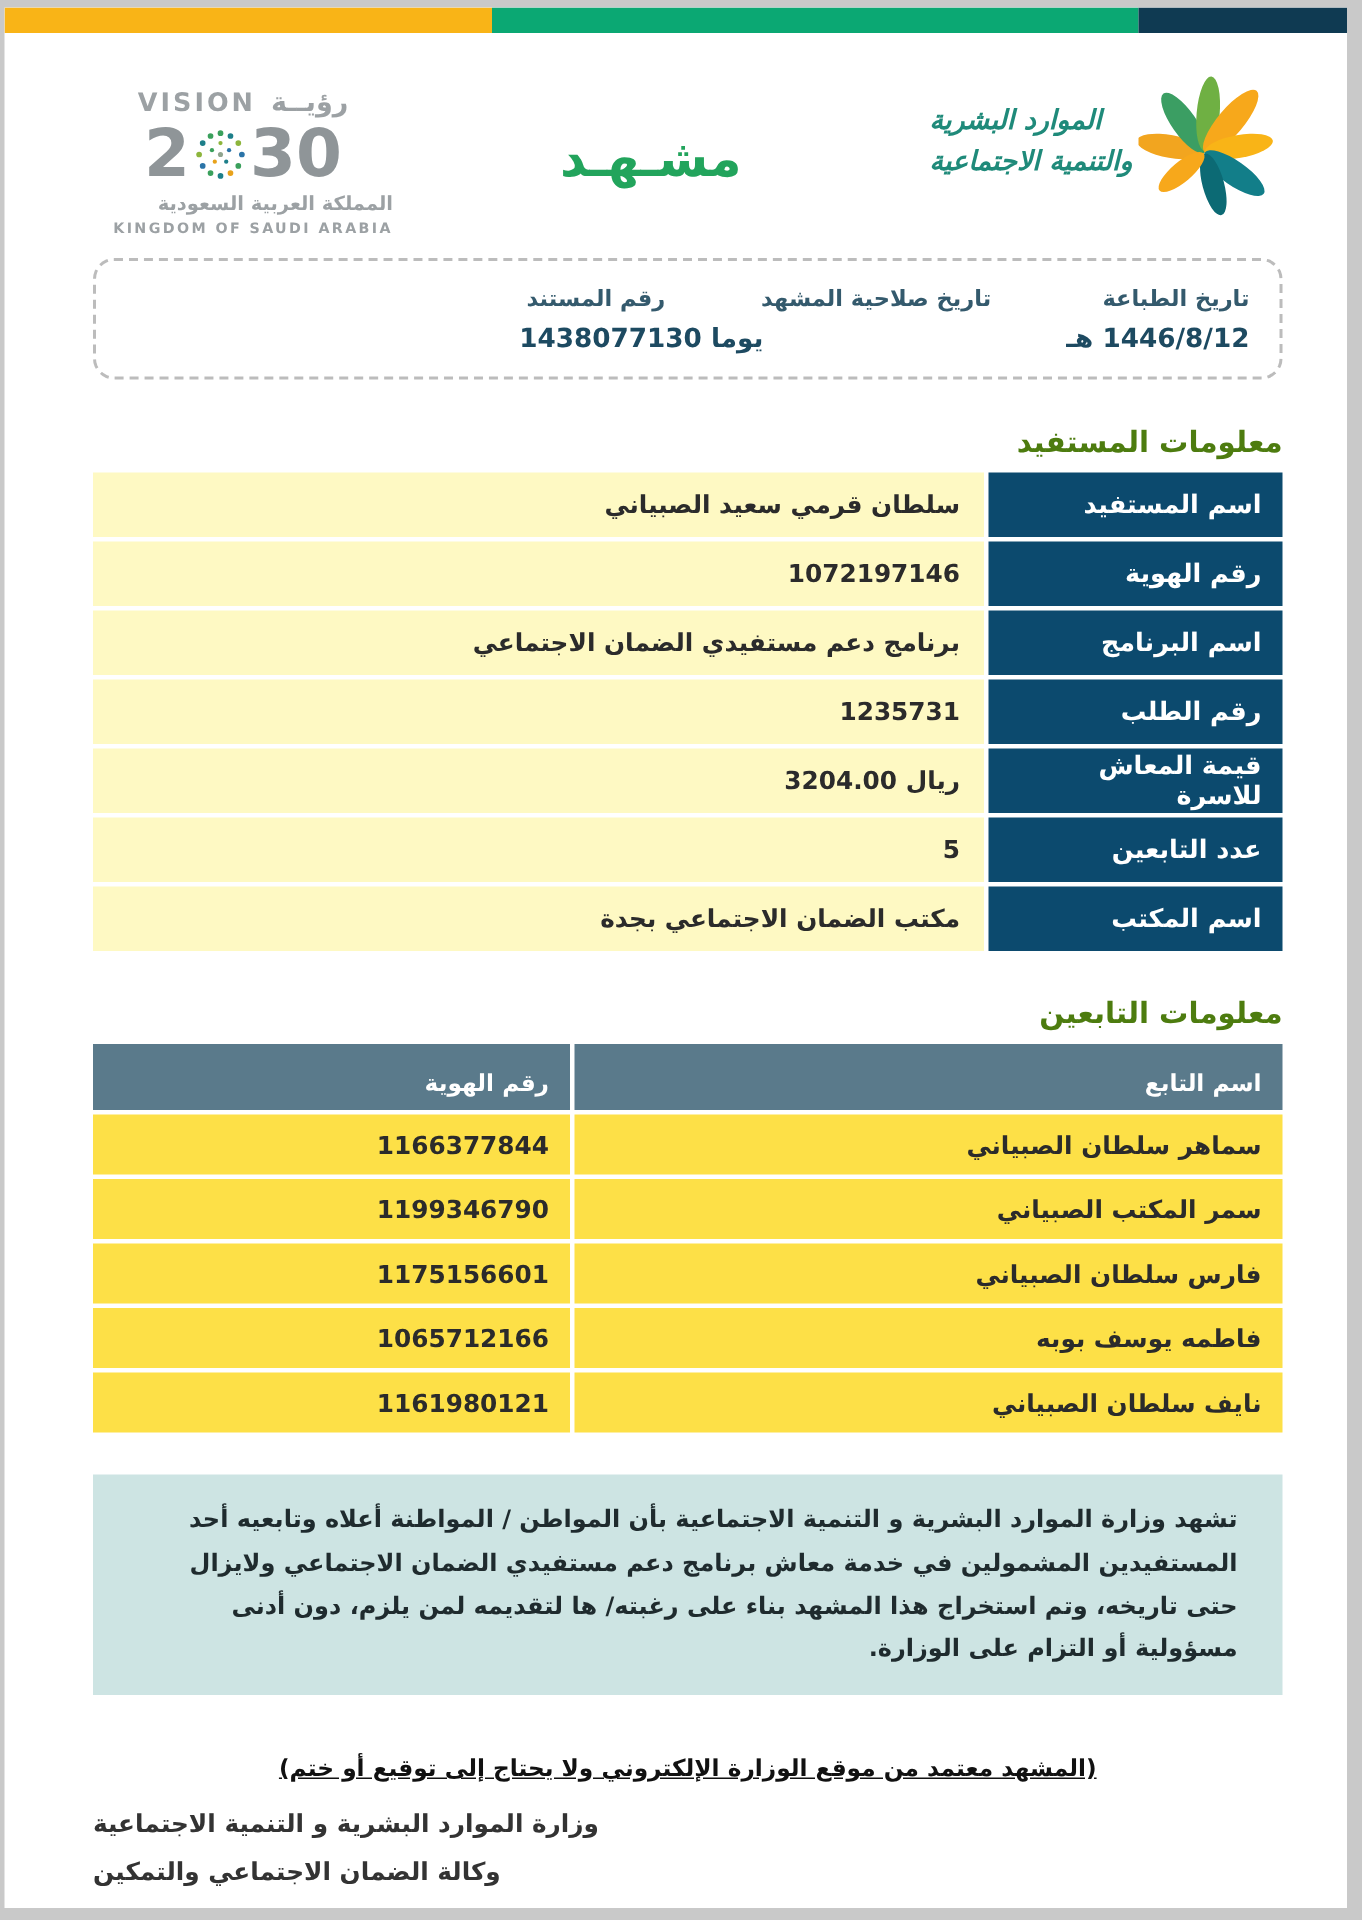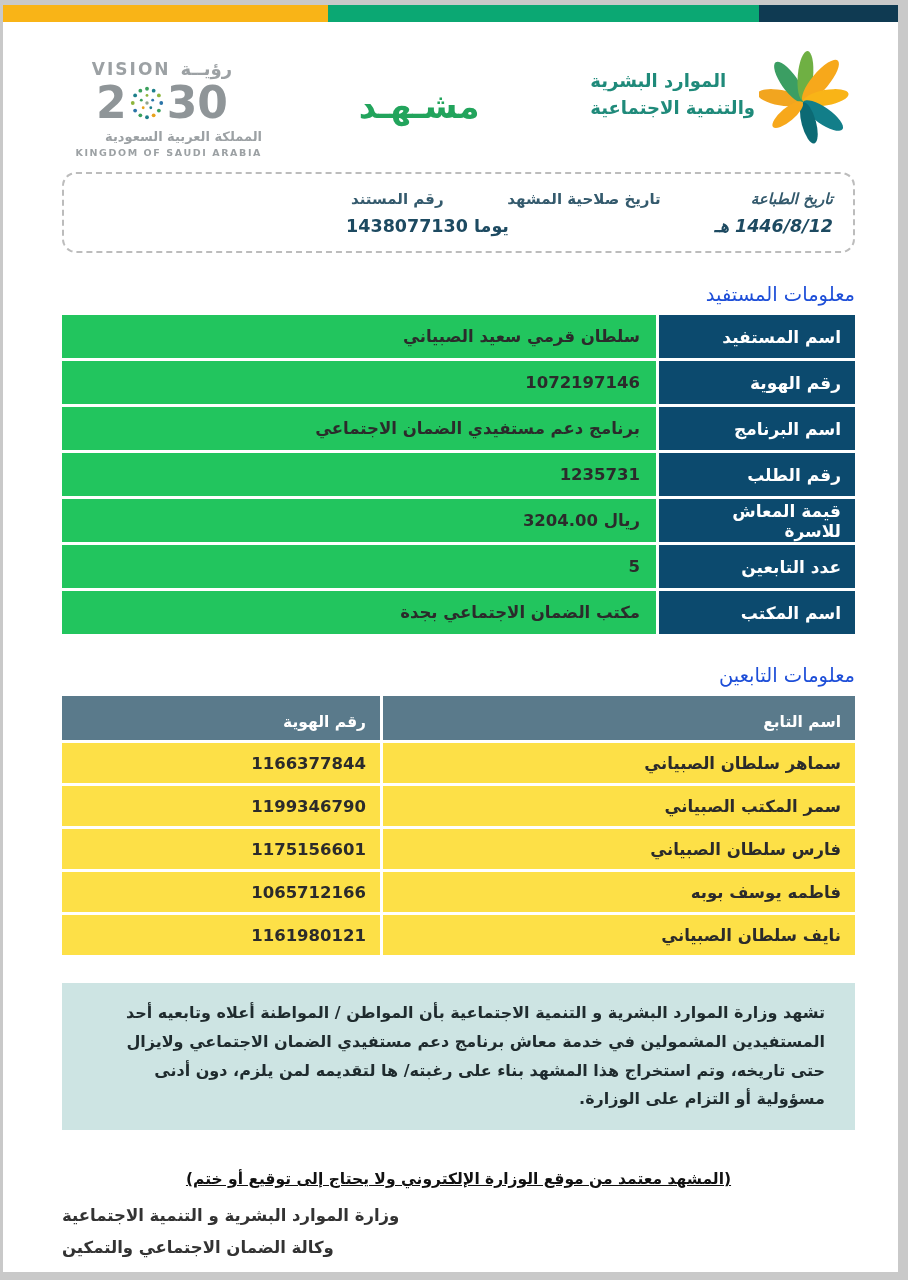--- a/index.html
+++ b/index.html
@@ -19,52 +19,52 @@
   .topbar .seg-green{width:48.2%;background:#0BA873;}
   .topbar .seg-navy{flex:1;background:#0F3A52;}
 
   .content{direction:rtl;padding:0 43px 0 59px;}
 
   
   .header{display:flex;justify-content:space-between;align-items:flex-start;margin-top:22px;}
   .ministry{display:flex;align-items:center;}
   .ministry svg{width:96px;height:100px;}
   .ministry-text{margin-right:4px;margin-left:14px;text-align:left;
-    color:#1F8A7A;font-weight:bold;font-size:18px;line-height:1.5;}
+    color:#1F8A7A;font-weight:bold;font-size:18px;line-height:1.5;font-style:italic;}
   .doc-title{color:#22A45C;font-size:34px;font-weight:bold;margin-top:42px;}
   .vision{direction:ltr;text-align:right;color:#9CA1A4;width:200px;margin-top:14px;}
   .vision-row1{display:flex;justify-content:center;align-items:center;gap:10px;
     font-size:17px;font-weight:bold;letter-spacing:2px;}
   .vision-row1 .ar{letter-spacing:0;font-size:18px;}
   .vision-2030{display:flex;justify-content:center;align-items:center;
     font-size:44px;font-weight:bold;color:#8F9598;line-height:1;margin-top:2px;}
   .vision-2030 svg{width:38px;height:38px;margin:0 1px;}
   .vision-row3{font-size:13px;font-weight:bold;margin-top:4px;}
   .vision-row4{font-size:9.5px;letter-spacing:1.6px;margin-top:3px;font-weight:bold;}
 
   
   .info-strip{margin-top:14px;border:2px dashed #BCBCBC;border-radius:14px;
     padding:16px 20px 15px;display:flex;}
   .info-field{text-align:right;}
-  .info-field:nth-child(1){width:23%;font-style:italic;}
+  .info-field:nth-child(1){width:23%;}
   .info-field:nth-child(2){width:29%;}
   .info-field:nth-child(3){width:25%;}
   .info-field:nth-child(4){width:23%;}
   .info-label{font-size:15px;font-weight:600;color:#345A6D;}
   .info-value{font-size:17.5px;font-weight:bold;color:#1D4A61;margin-top:8px;}
   .ltr{direction:ltr;}
 
   
-  .section-title{color:#1d4ed8;font-size:19.5px;font-weight:normal;margin-top:30px;margin-bottom:9px;}
+  .section-title{color:#4d7c0f;font-size:19.5px;font-weight:bold;margin-top:30px;margin-bottom:9px;}
 
   
   .trow{display:flex;gap:3px;margin-bottom:3px;}
   .tlabel{width:196px;background:#0c4a6e;color:#ffffff;font-size:17px;font-weight:600;
     display:flex;align-items:center;padding:0 14px;height:43px;box-sizing:border-box;}
-  .tval{flex:1;background:#22c55e;display:flex;align-items:center;justify-content:flex-start;
+  .tval{flex:1;background:#fef9c3;display:flex;align-items:center;justify-content:flex-start;
     padding:0 16px;height:43px;box-sizing:border-box;
     font-size:16.5px;font-weight:bold;color:#2B2B2B;}
   .tval.ltr{justify-content:flex-end;}
 
   
   .dep-head .dcell{background:#5A7A8B;color:#fff;font-size:15.5px;font-weight:600;
     height:44px;align-items:flex-end;padding-bottom:9px;}
   .dcell{display:flex;box-sizing:border-box;padding:0 14px;align-items:center;}
   .dep-row .dcell{background:#fde047;height:40px;font-size:16.5px;font-weight:bold;color:#2B2B2B;}
   .dcell.name{flex:1;justify-content:flex-start;}

